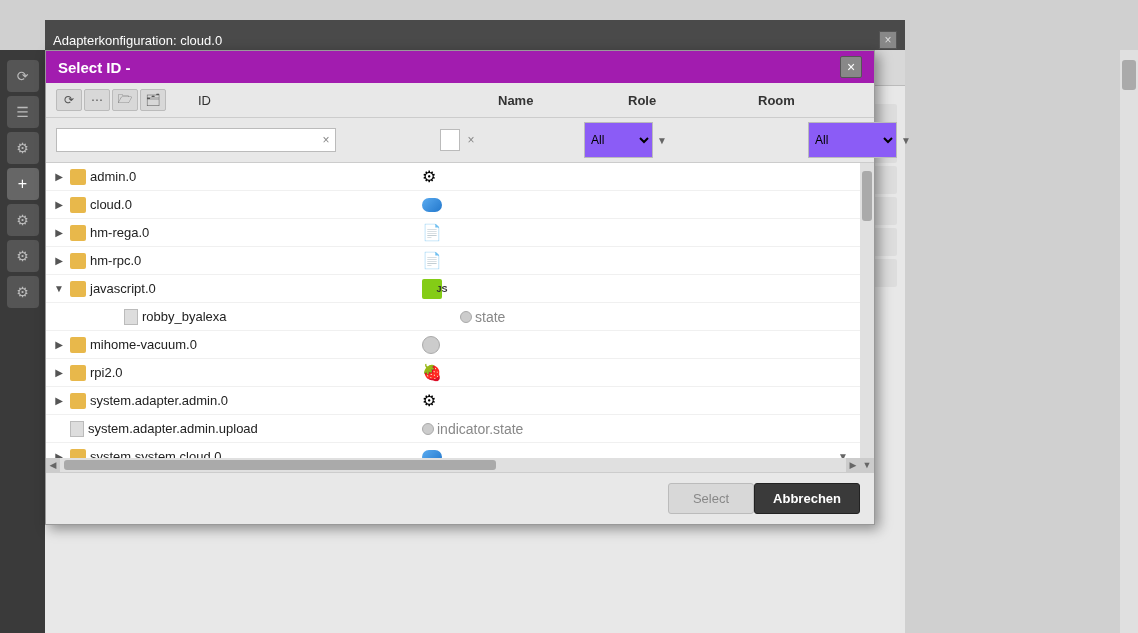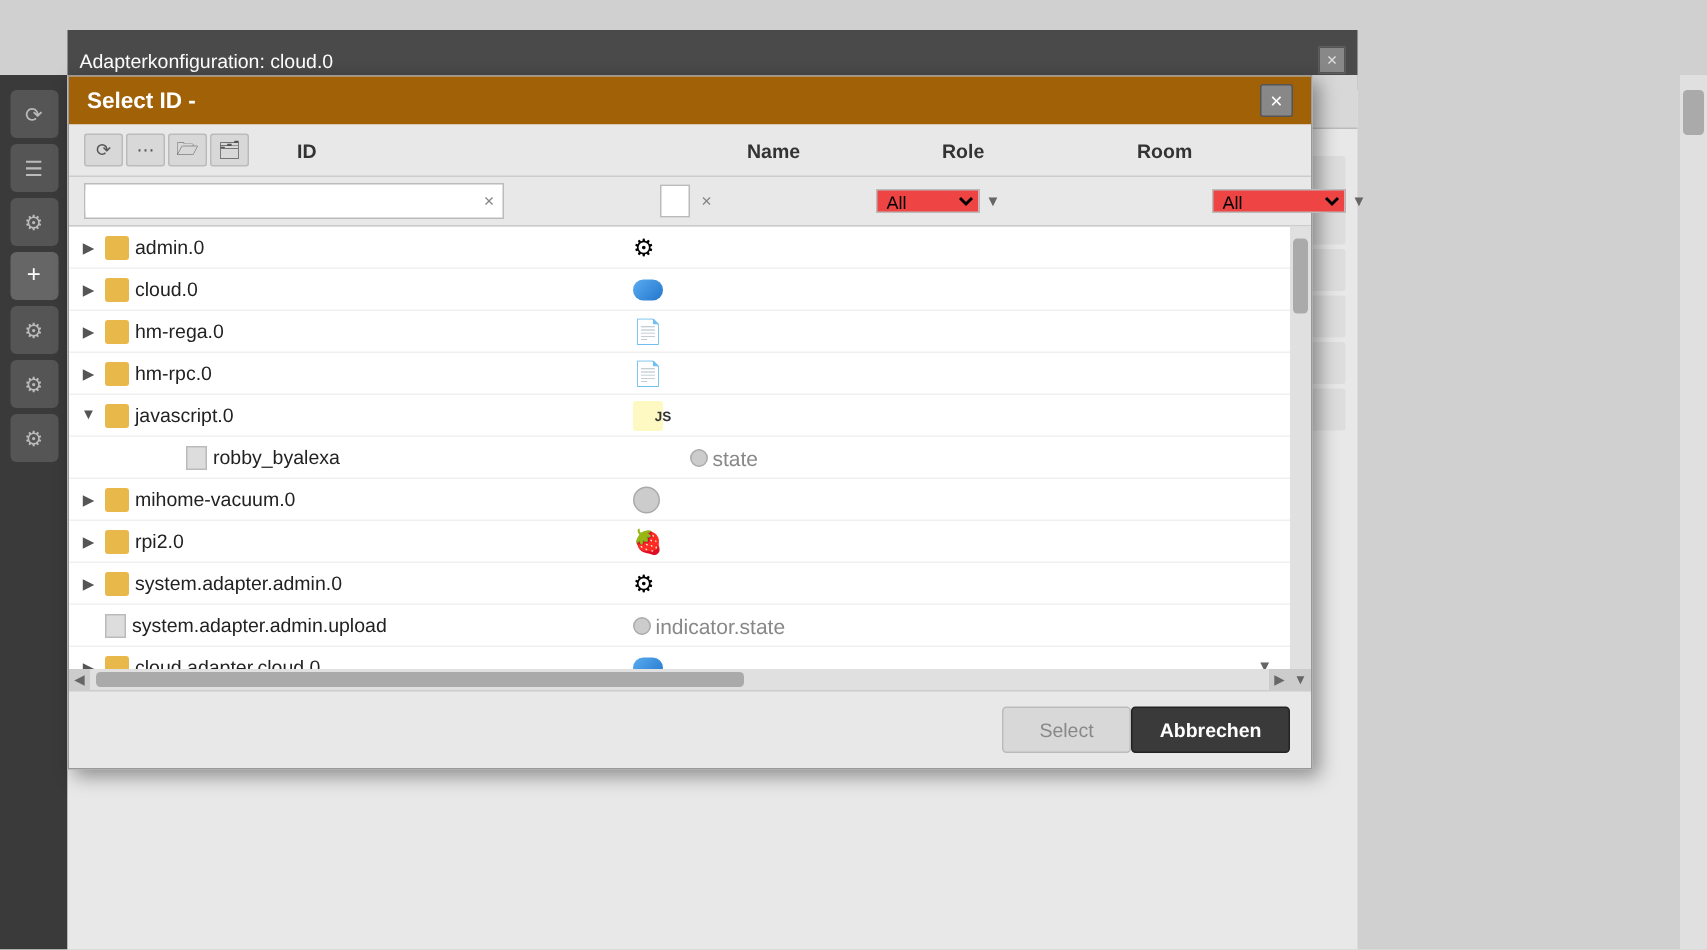--- a/index.html
+++ b/index.html
@@ -126,21 +126,21 @@
     .modal {
       position: absolute;
       top: 50px; left: 45px;
       width: 830px;
       background: #f0f0f0;
       border: 1px solid #999;
       box-shadow: 4px 4px 12px rgba(0,0,0,0.4);
     }
 
     .modal-titlebar {
-      background: #a16207;
+      background: #a21caf;
       height: 24px;
       display: flex;
       align-items: center;
       padding: 16px 12px;
     }
     .modal-title {
       color: white;
       font-size: 15px;
       font-weight: bold;
     }
@@ -212,23 +212,23 @@
       background: white;
       border: 1px solid #bbb;
       cursor: pointer;
     }
     .filter-select-wrap {
       display: flex;
       align-items: center;
       gap: 4px;
     }
     .filter-select {
-      height: 16px;
+      height: 36px;
       border: 1px solid #bbb;
-      background: #ef4444;
+      background: #8b5cf6;
       font-size: 12px;
       padding: 0 2px;
     }
 
     
     .tree-content {
       height: 295px;
       overflow-y: auto;
       overflow-x: hidden;
       background: white;
@@ -294,21 +294,21 @@
       background: #4a90d9;
       border-radius: 7px;
       position: relative;
     }
     .icon-doc {
       font-size: 16px;
       color: #6699cc;
     }
     .icon-js {
       width: 18px; height: 20px;
-      background: #fef9c3;
+      background: #84cc16;
       border-radius: 2px;
       display: flex;
       align-items: center;
       justify-content: center;
       font-size: 9px;
       font-weight: bold;
       color: #333;
       padding-left: 20px;
     }
     .icon-state {
@@ -468,21 +468,21 @@
     </div>
   </div>
 
   <div class="modal-toolbar">
     <div class="toolbar-btn">⟳</div>
     <div class="toolbar-btn">⋯</div>
     <div class="toolbar-btn">🗁</div>
     <div class="toolbar-btn">🗂</div>
 
     <div style="flex:1; display:grid; grid-template-columns: 300px 130px 130px 1fr; margin-left:30px;">
-      <span style="font-size:13px;font-weight:bold;color:#333;">ID</span>
+      <span style="font-size:13px;font-weight:normal;color:#333;">ID</span>
       <span style="font-size:13px;font-weight:bold;color:#333;">Name</span>
       <span style="font-size:13px;font-weight:bold;color:#333;">Role</span>
       <span style="font-size:13px;font-weight:bold;color:#333;">Room</span>
     </div>
   </div>
 
   <div class="filter-row">
     <div style="display:flex;align-items:center;gap:4px;">
       <div class="filter-input-wrap" style="width:280px;">
         <input class="filter-input" type="text" placeholder="" style="">
@@ -659,21 +659,21 @@
           </div>
           <div class="tree-role-col"></div>
         </div>
       </div>
 
       <div class="tree-row">
         <div class="tree-row-grid">
           <div class="tree-id-cell">
             <div class="tree-toggle">▶</div>
             <div class="tree-folder-icon"></div>
-            <span class="tree-label">cloud.adapter.cloud.0</span>
+            <span class="tree-label">system.system.cloud.0</span>
           </div>
           <div class="tree-icon-col">
             <div style="width:20px;height:14px;background:linear-gradient(135deg,#5aabf0,#2277cc);border-radius:8px;"></div>
           </div>
           <div style="display:flex;align-items:center;justify-content:flex-end;padding-right:6px;">
             <span style="font-size:10px;color:#666;">▼</span>
           </div>
         </div>
       </div>
 

